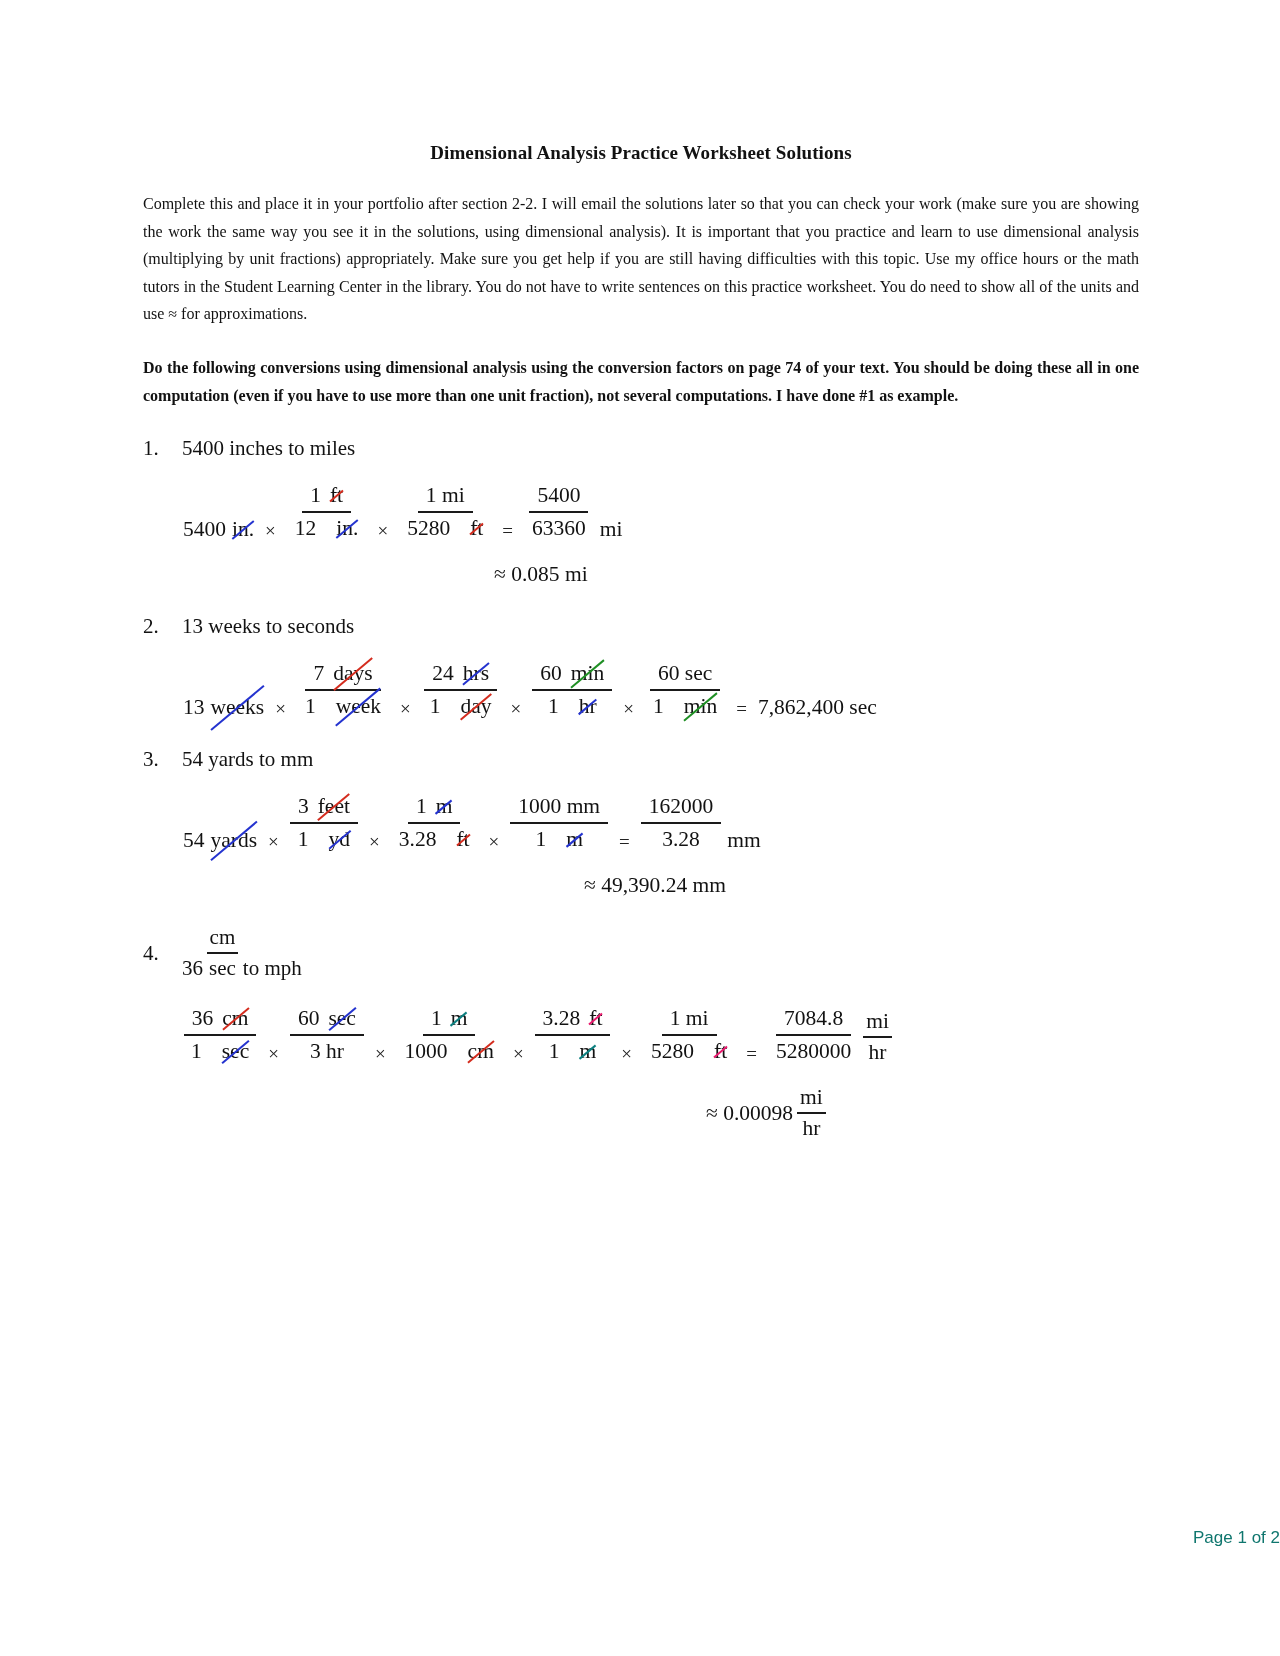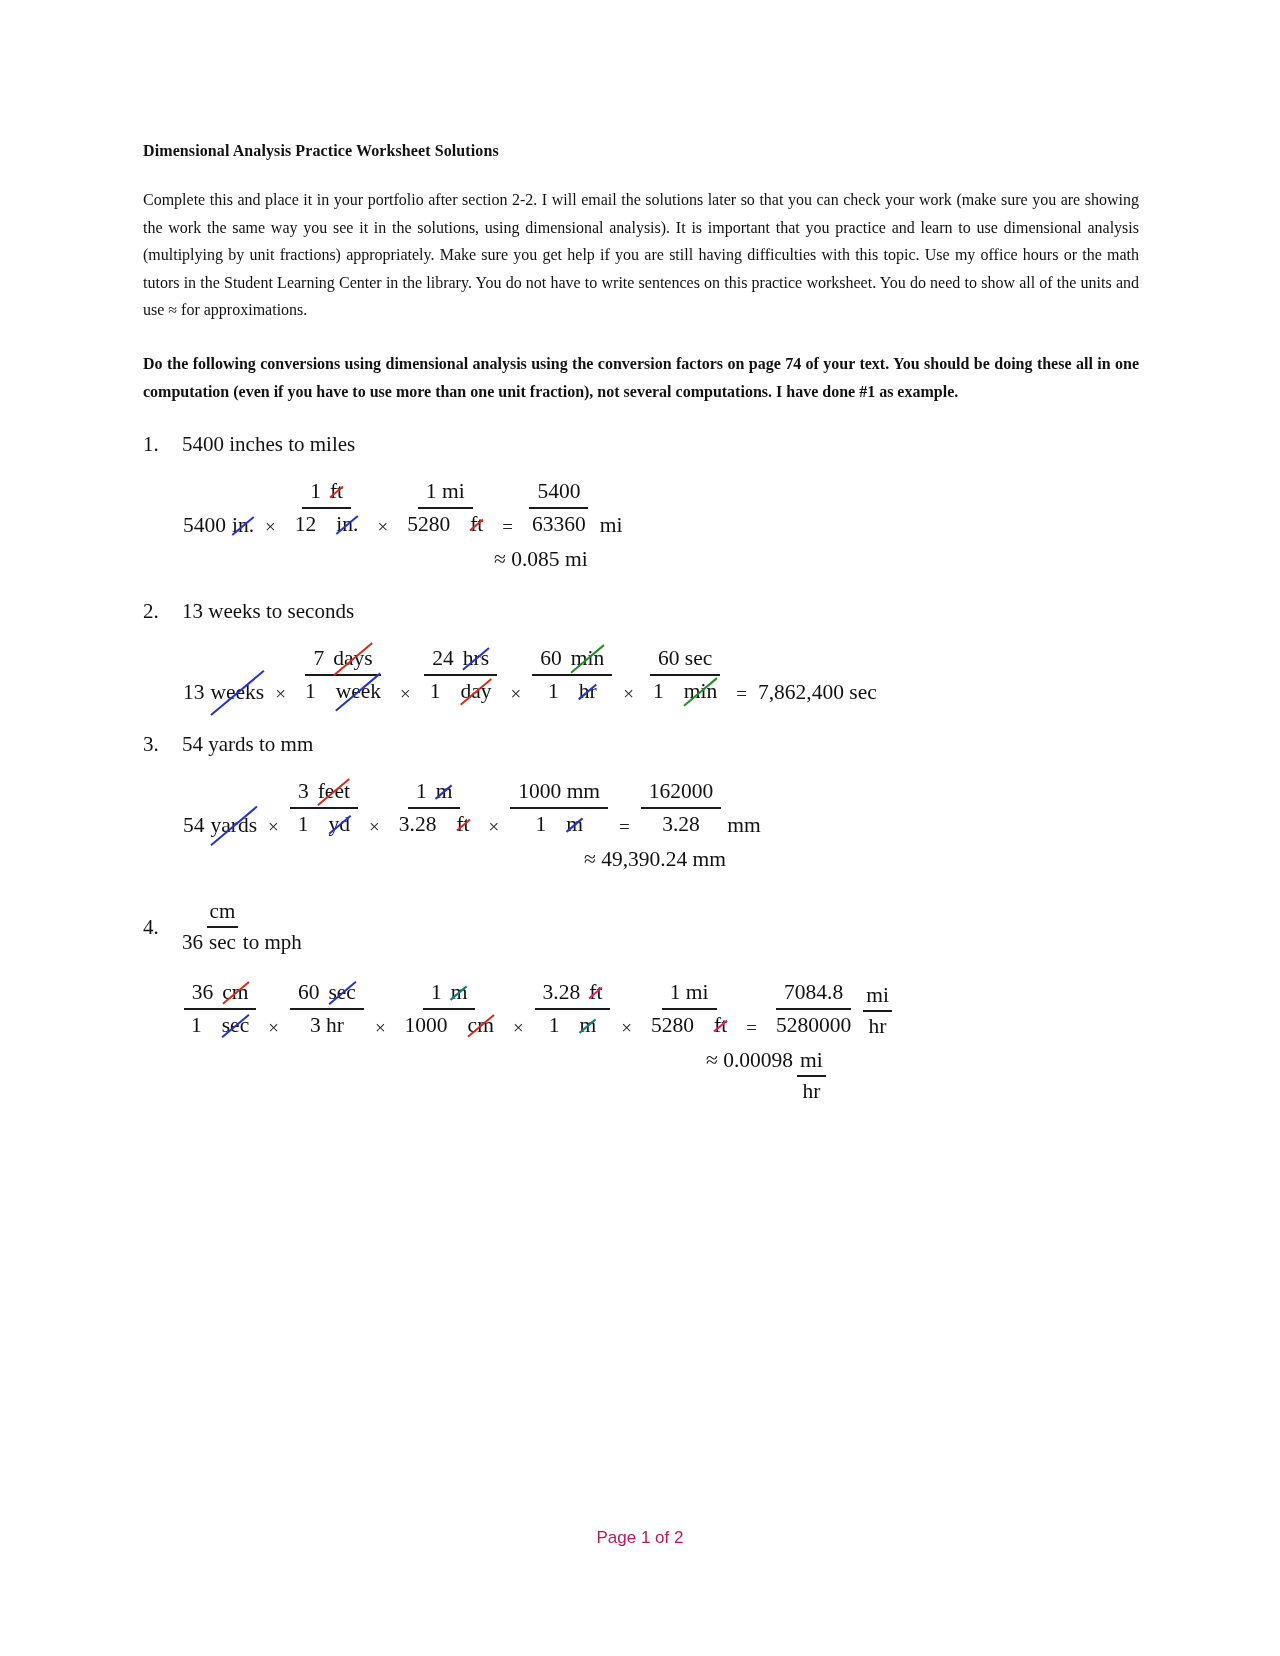--- a/index.html
+++ b/index.html
@@ -2,21 +2,21 @@
 <html style="--strike-blue: #2433cf; --strike-red: #d42c1e; --strike-green: #1f8f24; --strike-teal: #0d8080; --strike-pink: #ea1a6e;"><head>
 <meta charset="utf-8">
 <style>
   html,body{margin:0;padding:0;}
   body{
     width:1280px;height:1656px;background:#ffffff;position:relative;
     font-family:"Liberation Serif", serif;color:#121212;overflow:hidden;
   }
   .page{position:absolute;inset:0;}
   .content{margin-left:143px;width:996px;}
-  .doc-title{margin-top:142px;font-weight:bold;font-size:16px;letter-spacing:.1px;}
+  .doc-title{margin-top:142px;text-align:center;font-weight:bold;font-size:19px;letter-spacing:.1px;}
   .para{text-align:justify;font-size:16px;line-height:27.6px;margin:26px 0 0 0;}
   .para + .para{margin-top:26px;font-weight:bold;}
   .problem{margin-top:26px;}
   .prob-title{font-size:21px;display:flex;align-items:center;margin-top:27px;}
   .prob-num{width:37px;flex:none;}
   .prob-label{display:flex;align-items:flex-end;}
   .prob-label .tk{margin:0 2px;}
   .eq-row{display:flex;align-items:flex-end;margin-left:37px;margin-top:21px;font-size:21.5px;}
   .tk{margin:0 3px;white-space:nowrap;}
   .op{margin:0 8px;font-size:19px;color:#222;}
@@ -29,28 +29,28 @@
   .strike{position:relative;display:inline-block;}
   .strike::after{
     content:"";position:absolute;height:0;top:48%;left:-14%;width:128%;
     border-top:2.6px solid var(--sc,#d42c1e);transform:rotate(-40deg);
   }
   .s-blue{--sc:var(--strike-blue);}
   .s-red{--sc:var(--strike-red);}
   .s-green{--sc:var(--strike-green);}
   .s-teal{--sc:var(--strike-teal);}
   .s-pink{--sc:var(--strike-pink);}
-  .approx{display:flex;font-size:21.5px;margin-top:9px;}
+  .approx{display:flex;align-items:center;font-size:21.5px;margin-top:20px;}
   .approx-1{margin-left:348px;}
   .approx-3{margin-left:438px;}
   .approx-4{margin-left:560px;}
   .eq-4{margin-top:24px;}
   .footer{
-    position:absolute;left:0;right:0;top:1528px;text-align:center;
-    font-family:"Liberation Sans", sans-serif;font-size:17px;color:#be185d;
+    position:absolute;left:0;right:0;top:1528px;text-align:right;
+    font-family:"Liberation Sans", sans-serif;font-size:17px;color:#0f766e;
   }
 </style>
 </head>
 <body>
 
 <div class="page">
   <div class="content">
     <div class="doc-title">Dimensional Analysis Practice Worksheet Solutions</div>
     <p class="para">Complete this and place it in your portfolio after section 2-2. I will email the solutions later so that you can check your work (make sure you are showing the work the same way you see it in the solutions, using dimensional analysis). It is important that you practice and learn to use dimensional analysis (multiplying by unit fractions) appropriately. Make sure you get help if you are still having difficulties with this topic. Use my office hours or the math tutors in the Student Learning Center in the library. You do not have to write sentences on this practice worksheet. You do need to show all of the units and use ≈ for approximations.</p>
     <p class="para">Do the following conversions using dimensional analysis using the conversion factors on page 74 of your text. You should be doing these all in one computation (even if you have to use more than one unit fraction), not several computations. I have done #1 as example.</p>

